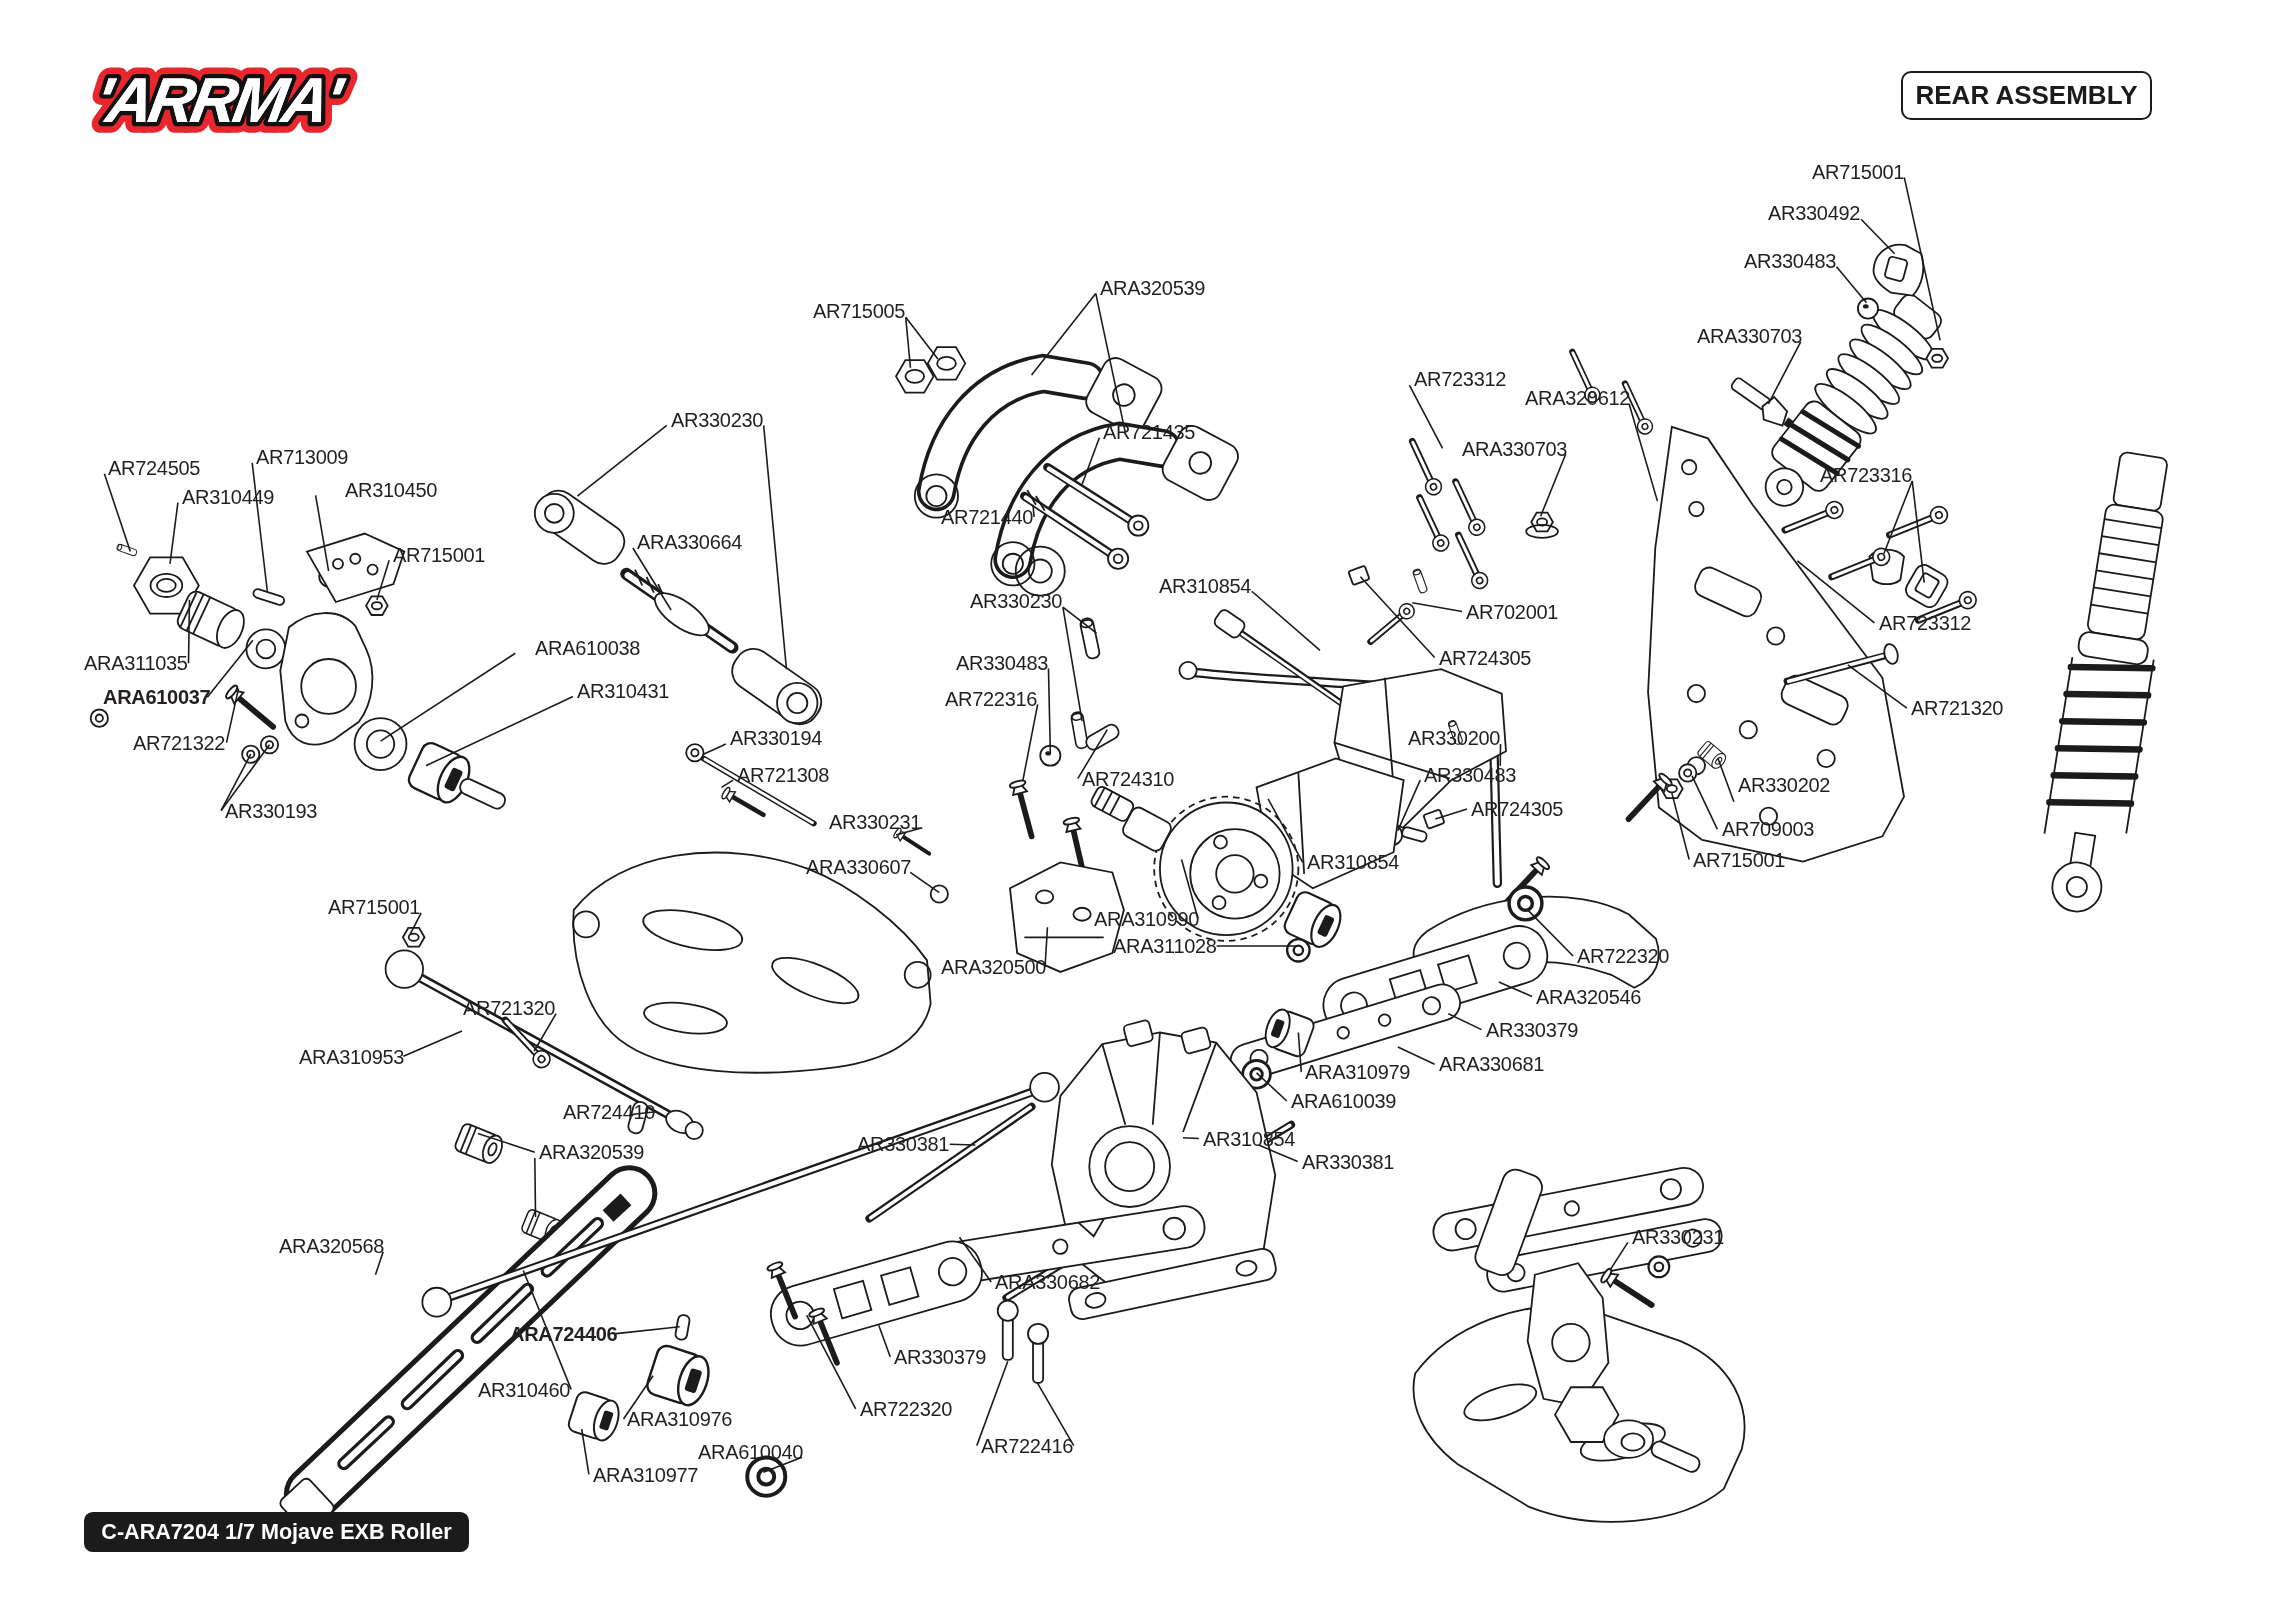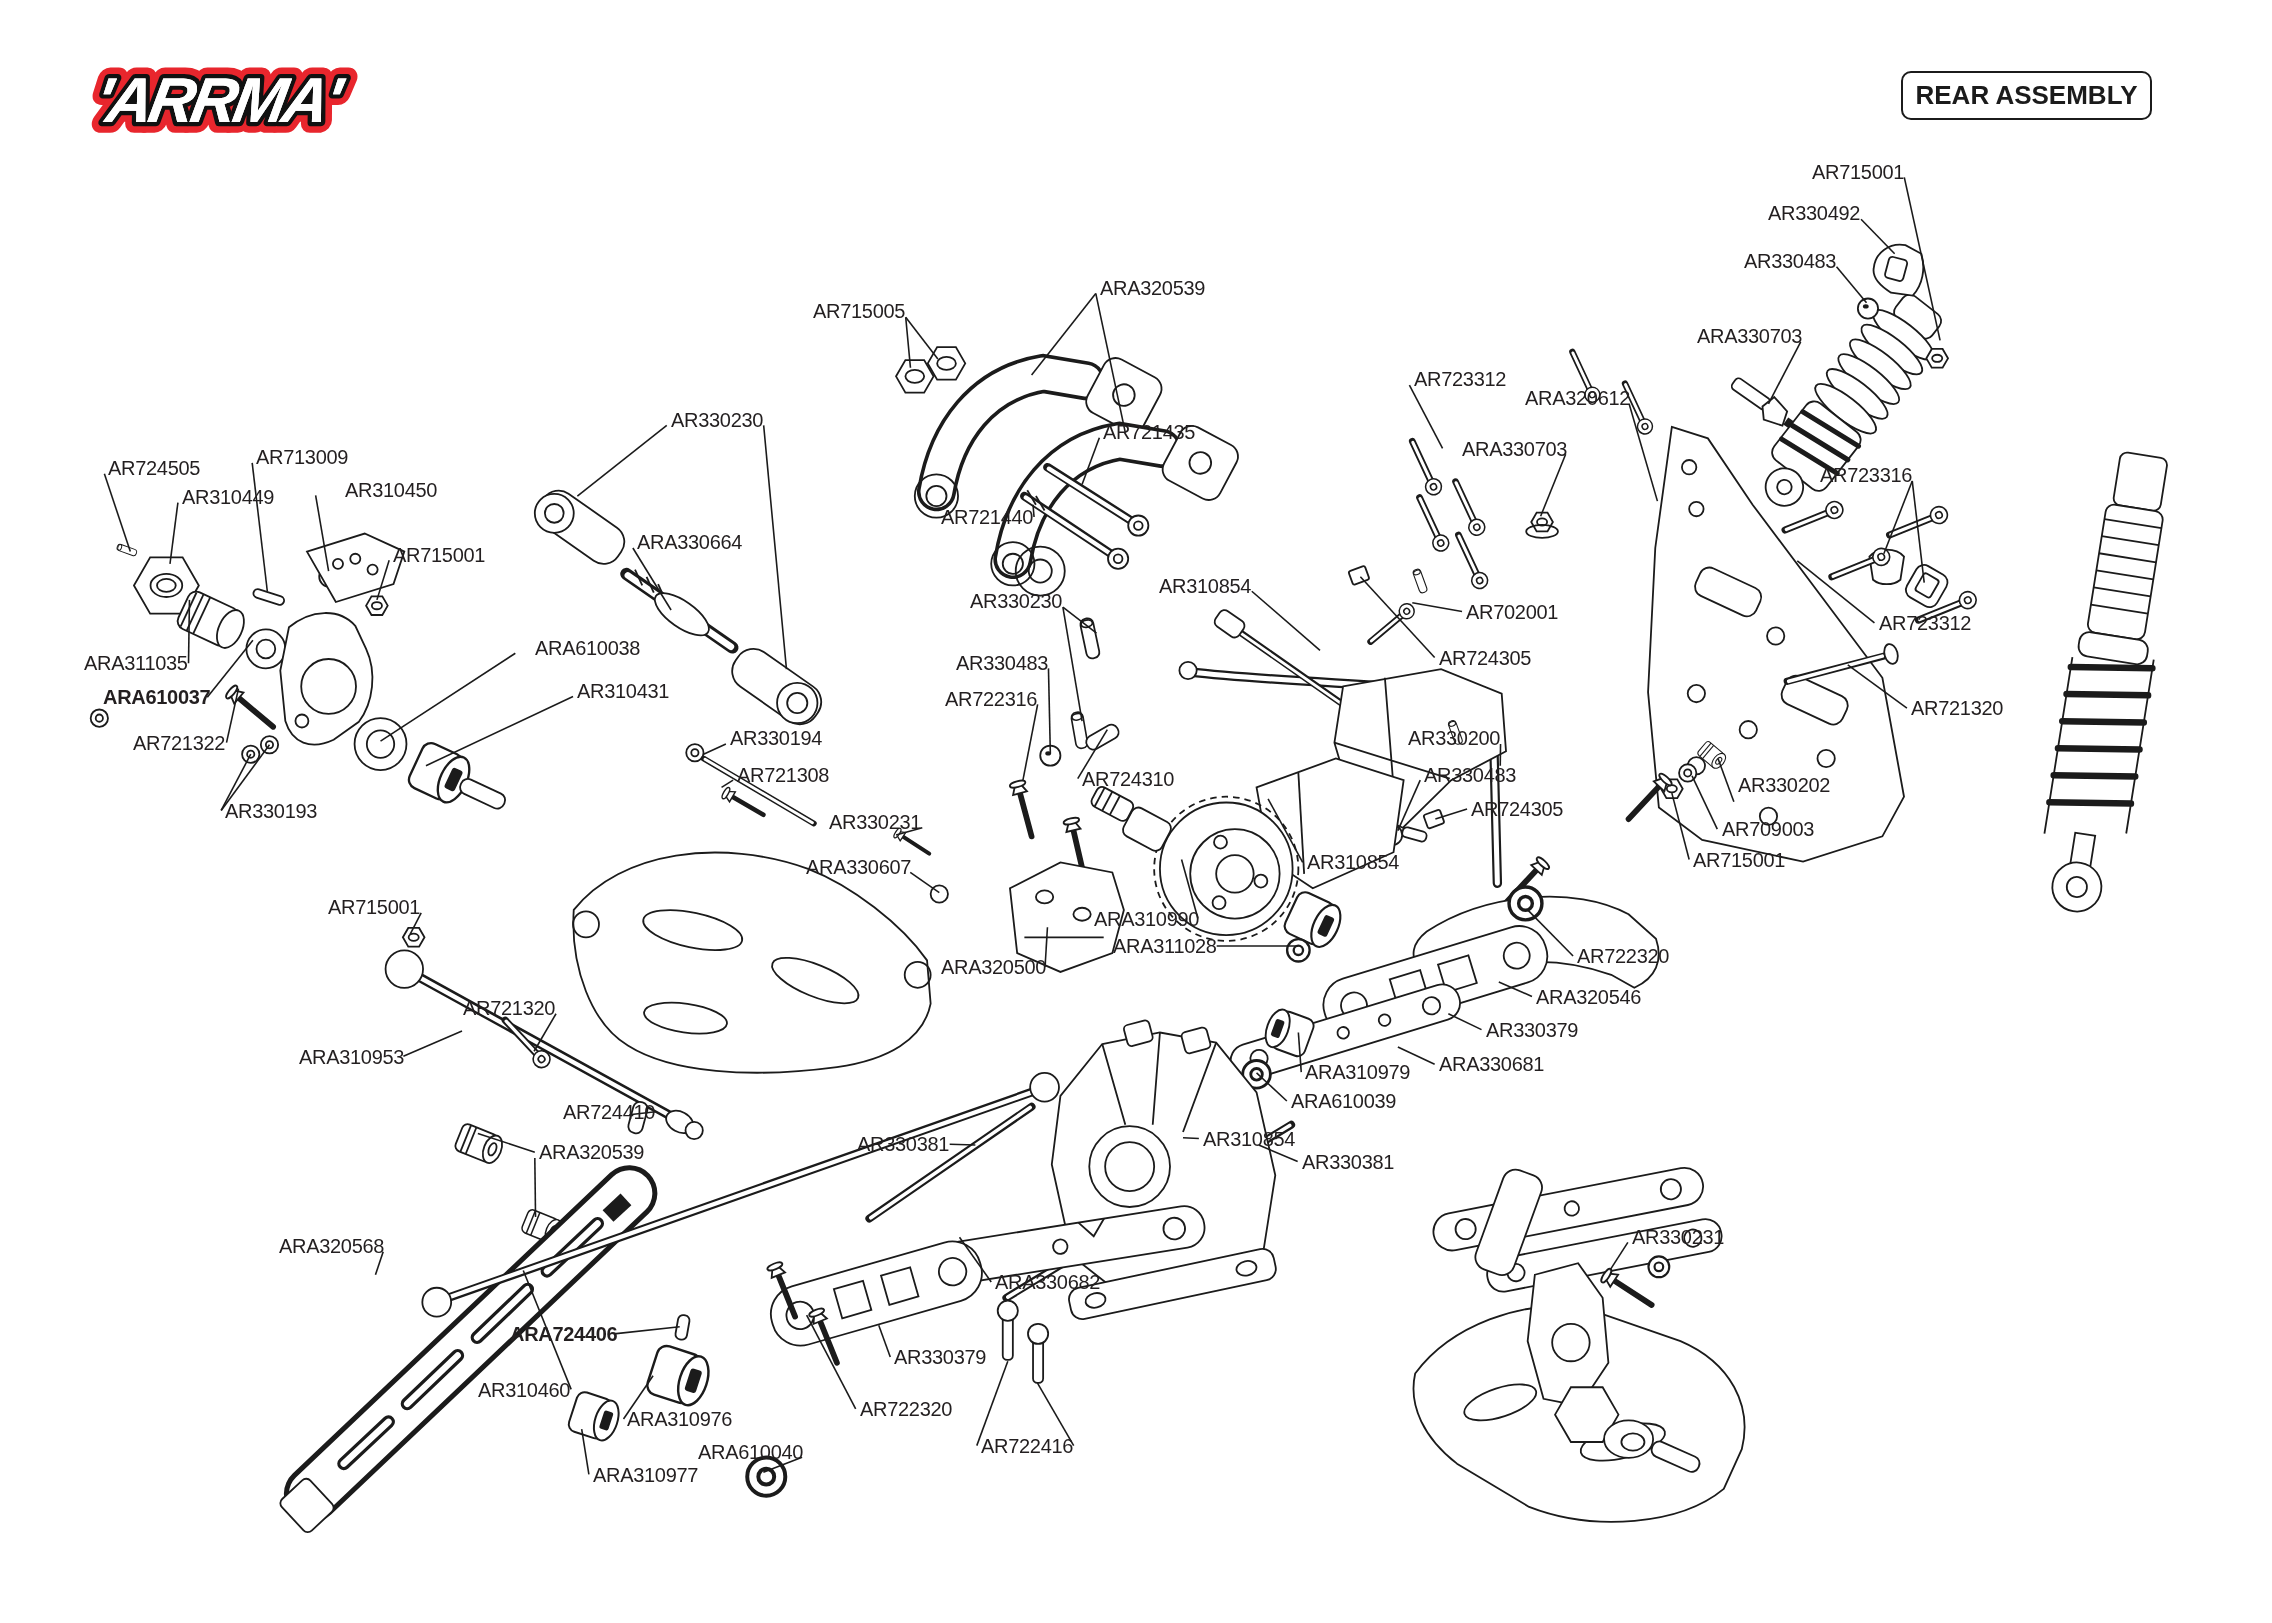--- a/index.html
+++ b/index.html
@@ -659,15 +659,18 @@
         <text x="46" y="100" class="lg-b">'ARRMA'</text>
         <text x="46" y="100" class="lg-w">'ARRMA'</text>
       </g>
     </svg>
   </div>
 
   <div class="title-box">
     <span>REAR ASSEMBLY</span>
   </div>
 
+  <div class="badge">
+    <span>C-ARA7204 1/7 Mojave EXB Roller</span>
+  </div>
 
 </div>
 
 
 </body></html>

